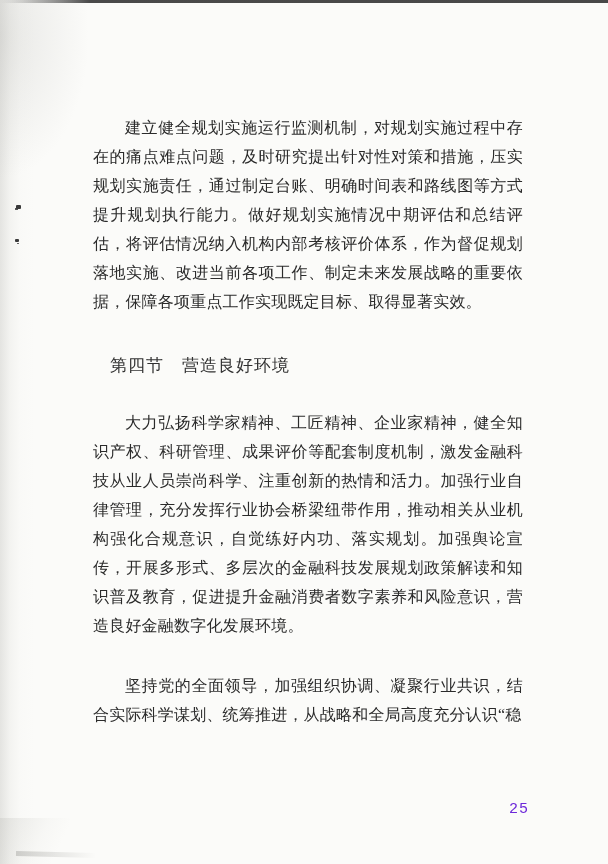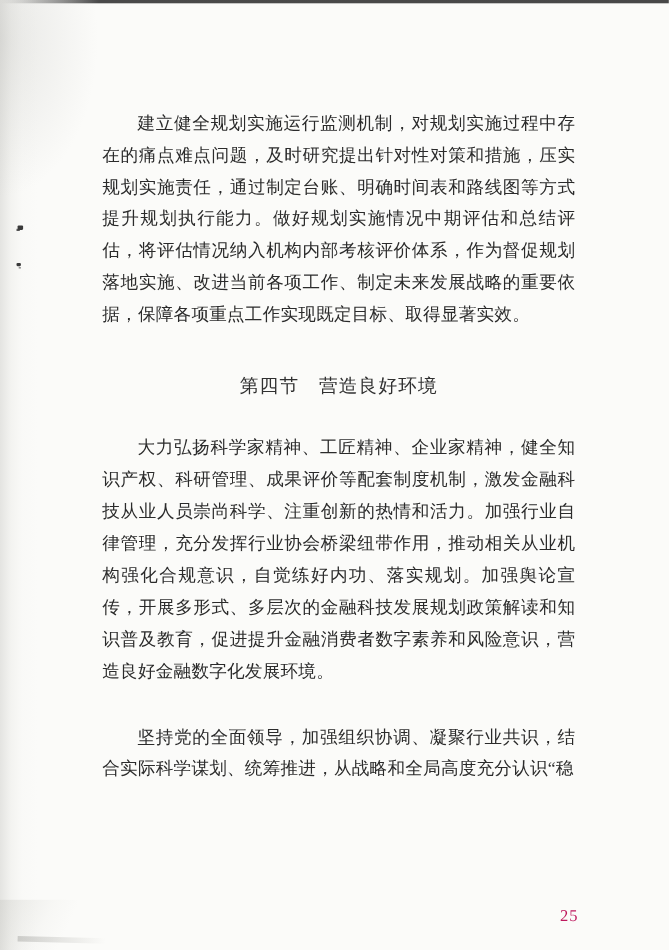--- a/index.html
+++ b/index.html
@@ -51,53 +51,54 @@
     background: #3a3a3a;
     border-radius: 1px;
   }
   .speck-1 { left: 16px; top: 205px; width: 5px; height: 4px; box-shadow: -2px 2px 0 -1px #555; }
   .speck-2 { left: 15px; top: 239px; width: 4px; height: 3px; box-shadow: 1px 3px 0 -1px #666; }
 
   
   .doc-body {
     position: absolute;
     left: 93px;
-    top: 98px;
+    top: 113px;
     width: 430px;
     color: #2b2b2b;
     font-size: 16px;
     line-height: 29px;
   }
   .para {
     margin: 0;
     text-indent: 2em;
     text-align: justify;
     letter-spacing: 0.2px;
   }
   .heading {
-    margin: 0;
-    text-align: center;
+    margin: 17px;
+    text-align: left;
     font-size: 17px;
     font-weight: normal;
     color: #303030;
     line-height: 29px;
     letter-spacing: 1px;
   }
   .h-sec4 { margin-top: 35px; }
   .p-env  { margin-top: 28px; font-family: Liberation Serif, serif; }
   .h-sec5 { margin-top: 26px; }
   .p-org  { margin-top: 31px; }
 
   .page-number {
     position: absolute;
     left: 509px;
-    top: 825px;
+    top: 801px;
     font-size: 15px;
-    color: #be185d;
+    color: #6d28d9;
     letter-spacing: 1px;
+    font-family: Liberation Mono, monospace;
   }
 </style>
 </head>
 <body>
 
 <div class="scan-top-edge"></div>
 <div class="scan-left-shadow"></div>
 <div class="scan-topleft-blur"></div>
 <div class="scan-bottomleft-shadow"></div>
 <div class="scan-bottomleft-line"></div>

